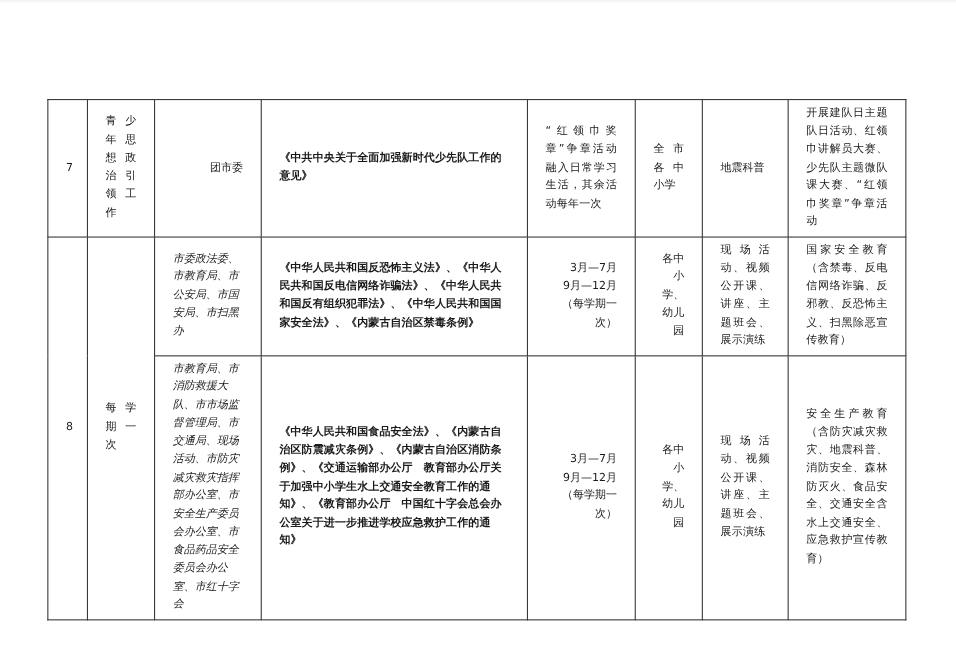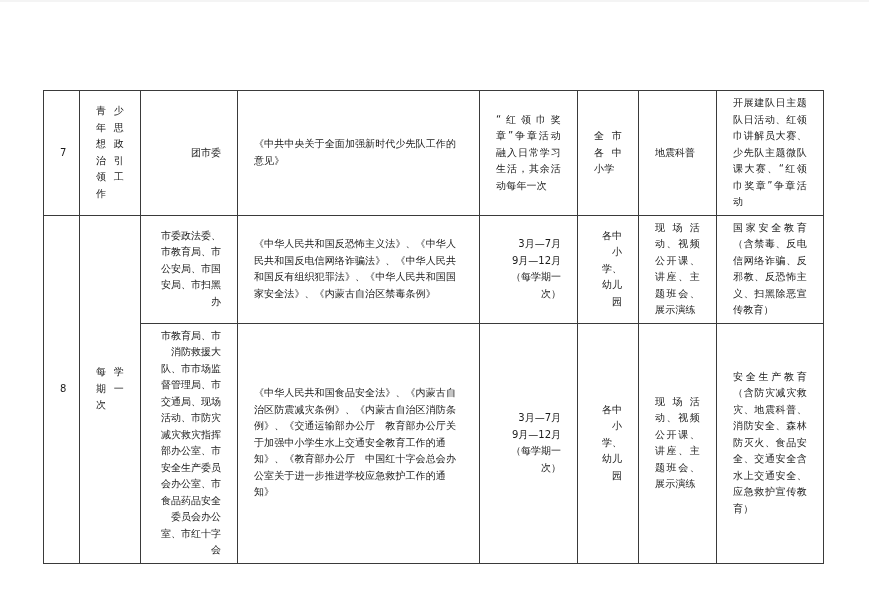--- a/index.html
+++ b/index.html
@@ -5,23 +5,23 @@
   html, body { margin:0; padding:0; background:#ffffff; }
   body { width:869px; height:600px; position:relative; overflow:hidden;
     font-family:"DejaVu Sans", "Liberation Sans", sans-serif; color:#1a1a1a; }
   .page-top { position:absolute; left:0; top:0; width:869px; height:2px; background:#f4f4f4; }
   table.policy { position:absolute; left:43px; top:90px; border-collapse:collapse;
     table-layout:fixed; width:780px; }
   table.policy td { border:1.4px solid #3a3a3a; font-size:10px; line-height:16.5px;
     vertical-align:middle; padding:4px 16px; word-break:break-all; }
   td.c-no { text-align:center; }
   td.c-center { text-align:right; }
-  td.c-org { text-align:right; padding-left:6px; }
+  td.c-org { text-align:left; padding-left:6px;font-style:italic; }
   .justify { text-align:justify; letter-spacing:0.2px; }
-  .law { font-weight:normal; font-family:"DejaVu Sans", sans-serif; letter-spacing:0.1px; }
+  .law { font-weight:bold; font-family:"DejaVu Sans", sans-serif; letter-spacing:0.1px; }
   .orgtext { text-align:justify; }
 </style>
 </head>
 <body>
 
 <div class="page-top"></div>
 
 <table class="policy">
   <colgroup>
     <col style="width:36px">

